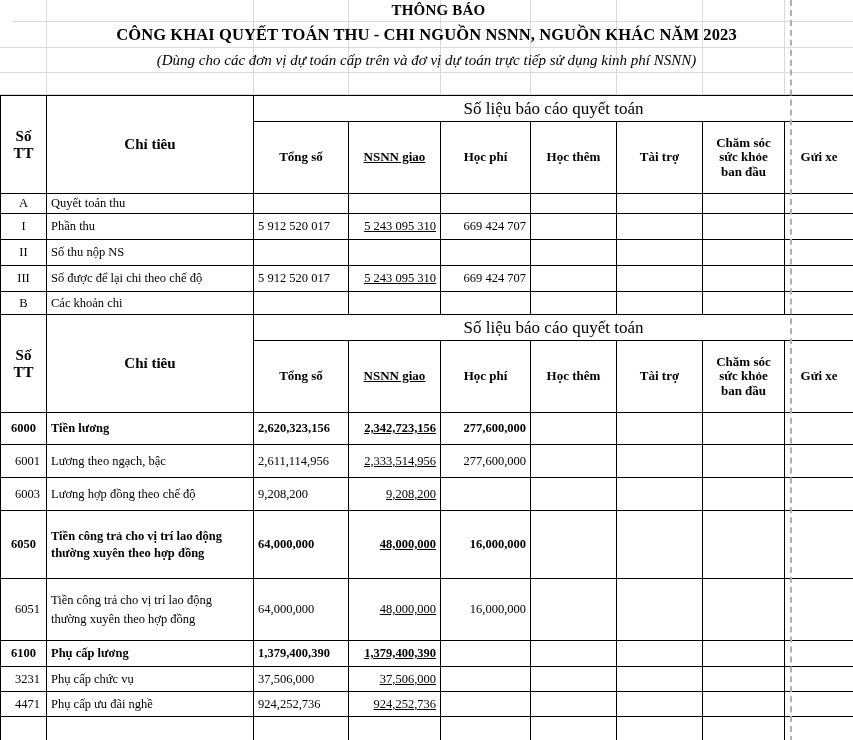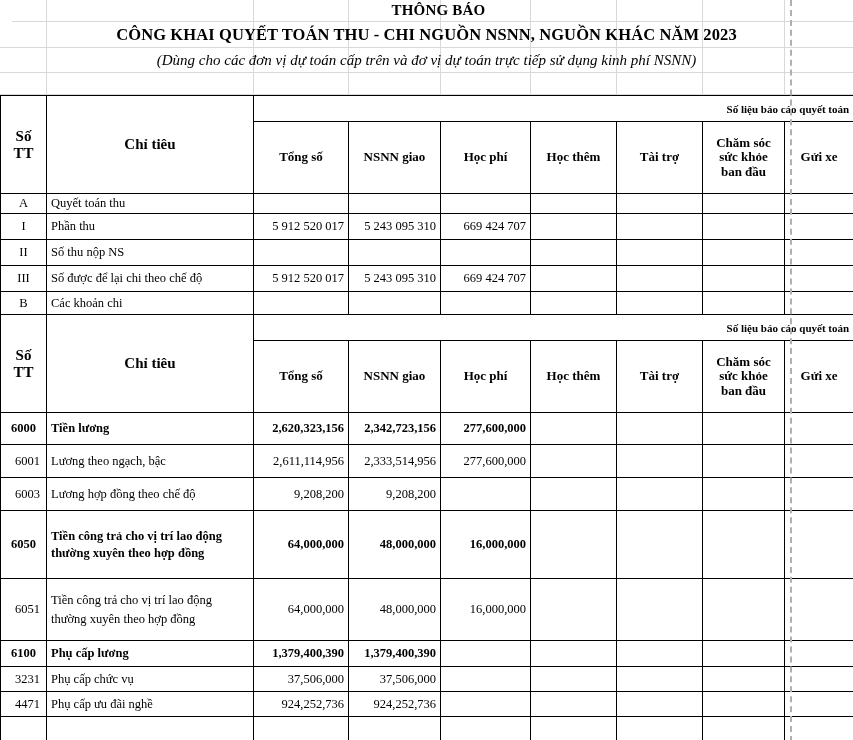--- a/index.html
+++ b/index.html
@@ -53,32 +53,32 @@
     padding: 1px 4px;
     vertical-align: middle;
     overflow: hidden;
   }
   
   td.dotted-top { border-top: 1px dotted #000; }
   td.dotted-bottom { border-bottom: 1px dotted #000; }
 
   .c-stt   { width: 46px;  text-align: center; }
   .c-ct    { width: 207px; text-align: left; }
-  .c-num   { width: 95px;  text-align: right; padding-right: 5px; }
-  .c-num2  { width: 92px;  text-align: right; padding-right: 5px; }
+  .c-num   { width: 95px;  padding-right: 5px; }
+  .c-num2  { width: 92px;  text-align: right; padding-right: 5px; text-decoration: underline; }
   .c-num3  { width: 90px;  text-align: right; padding-right: 5px; }
   .c-num4  { width: 86px;  text-align: right; padding-right: 5px; }
   .c-num5  { width: 86px;  text-align: right; padding-right: 5px; }
   .c-num6  { width: 82px;  text-align: right; padding-right: 5px; }
   .c-num7  { width: 69px;  text-align: right; padding-right: 5px; }
 
   .hdr-group {
-    text-align: right;
-    font-weight: bold;
-    font-size: 11px;
+    text-align: center;
+    font-weight: normal;
+    font-size: 17px;
     height: 26px;
   }
   .hdr-cell {
     text-align: center;
     font-weight: bold;
     font-size: 13px;
     line-height: 1.12;
   }
   .hdr-stt, .hdr-ct {
     text-align: center;

